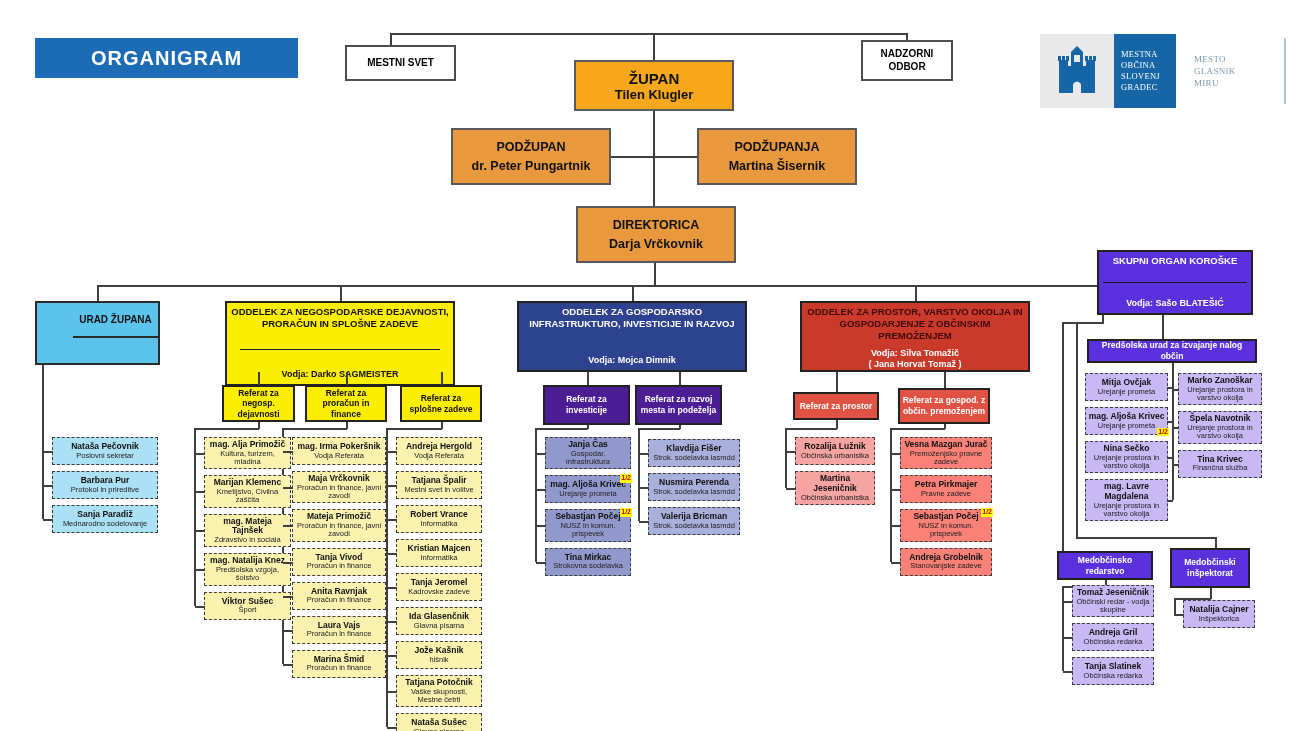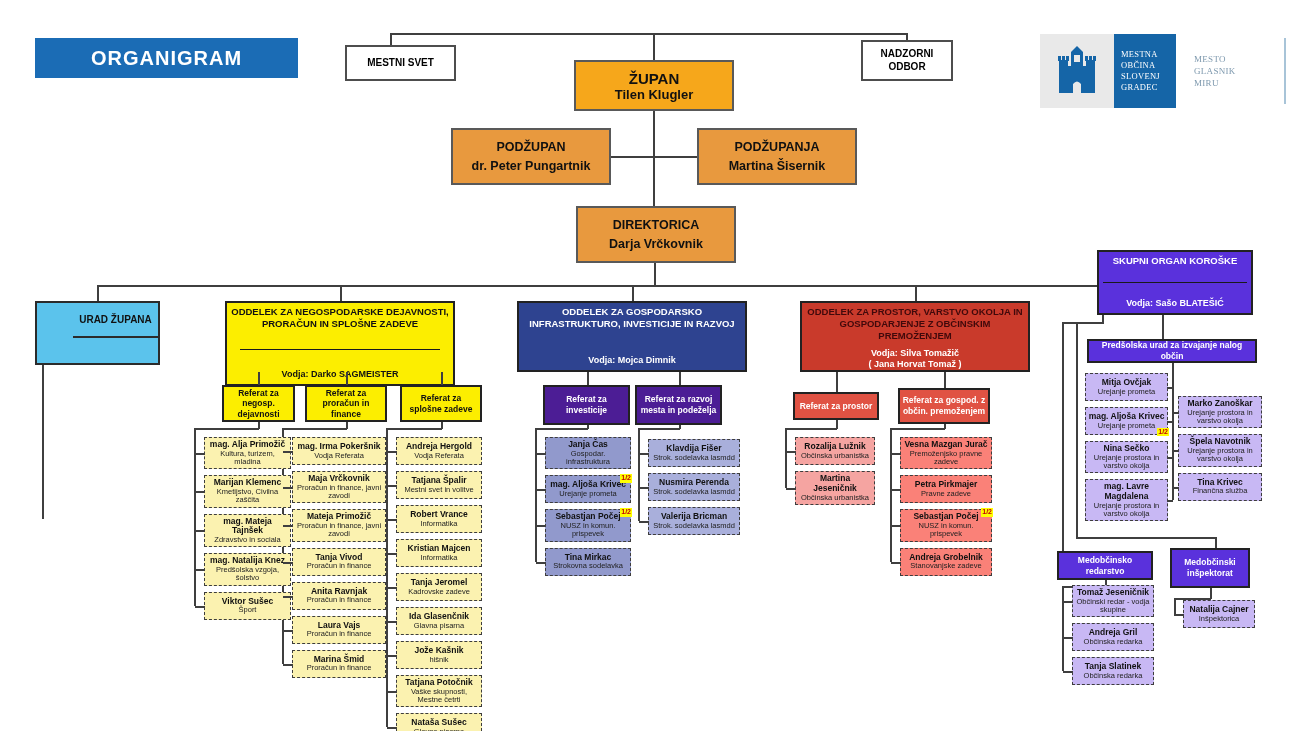--- a/index.html
+++ b/index.html
@@ -214,20 +214,34 @@
   <div class="b pur" style="left:1087px;top:339px;width:170px;height:24px;">
       <span>Predšolska urad za izvajanje nalog občin</span>
     </div>
   <div class="b pur" style="left:1057px;top:551px;width:96px;height:29px;">
       <span>Medobčinsko redarstvo</span>
     </div>
   <div class="b pur" style="left:1170px;top:548px;width:80px;height:40px;">
       <span>Medobčinski inšpektorat</span>
     </div>
 
+  <div class="col c-urad" id="col-urad" style="left:52px;top:437px;width:106px;">
+    <div class="person">
+        <span class="n">Nataša Pečovnik</span>
+        <span class="r">Poslovni sekretar</span>
+      </div>
+    <div class="person">
+        <span class="n">Barbara Pur</span>
+        <span class="r">Protokol in prireditve</span>
+      </div>
+    <div class="person">
+        <span class="n">Sanja Paradiž</span>
+        <span class="r">Mednarodno sodelovanje</span>
+      </div>
+  </div>
 
   <div class="col c-yel" id="col-negosp" style="left:204px;top:437px;width:87px;">
     <div class="person">
         <span class="n">mag. Alja Primožič</span>
         <span class="r">Kultura, turizem, mladina</span>
       </div>
     <div class="person">
         <span class="n">Marijan Klemenc</span>
         <span class="r">Kmetijstvo, Civilna zaščita</span>
       </div>
@@ -395,21 +409,21 @@
     <div class="person">
         <span class="n">Nina Sečko</span>
         <span class="r">Urejanje prostora in varstvo okolja</span>
       </div>
     <div class="person">
         <span class="n">mag. Lavre Magdalena</span>
         <span class="r">Urejanje prostora in varstvo okolja</span>
       </div>
   </div>
 
-  <div class="col c-pur c-muR" id="col-muR" style="left:1178px;top:373px;width:84px;margin-top:23px;">
+  <div class="col c-pur c-muR" id="col-muR" style="left:1178px;top:373px;width:84px;">
     <div class="person">
         <span class="n">Marko Zanoškar</span>
         <span class="r">Urejanje prostora in varstvo okolja</span>
       </div>
     <div class="person">
         <span class="n">Špela Navotnik</span>
         <span class="r">Urejanje prostora in varstvo okolja</span>
       </div>
     <div class="person">
         <span class="n">Tina Krivec</span>

